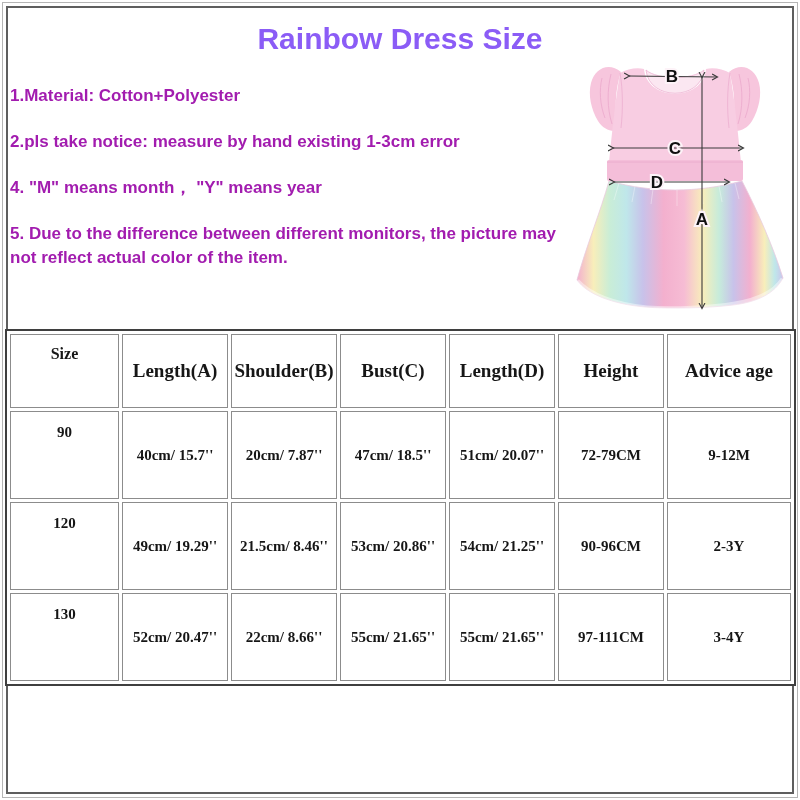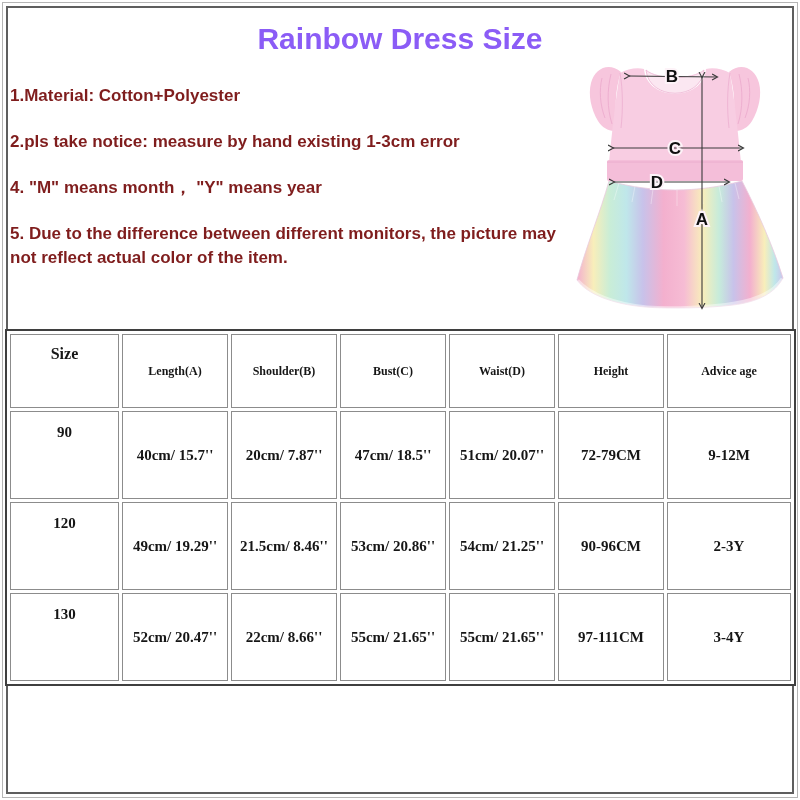--- a/index.html
+++ b/index.html
@@ -4,32 +4,32 @@
 <style>
   html,body{margin:0;padding:0;}
   body{width:800px;height:800px;background:#ffffff;font-family:"Liberation Sans",sans-serif;}
   .page{position:relative;width:800px;height:800px;background:#fff;overflow:hidden;}
   .frame-outer{position:absolute;inset:2px;border:1px solid #b5b5b5;pointer-events:none;}
   .frame-inner{position:absolute;inset:6px;border:2px solid #5e5e5e;pointer-events:none;}
 
   .title{position:absolute;top:22px;left:0;right:0;text-align:center;
          font-weight:bold;font-size:30px;line-height:34px;color:#8b5cf6;letter-spacing:0px;}
 
-  .notes{position:absolute;left:10px;top:84px;width:570px;color:#7f1d1d;}
+  .notes{position:absolute;left:10px;top:84px;width:570px;color:#a21caf;}
   .note{font-weight:bold;font-size:17px;line-height:24px;margin-bottom:22px;}
 
   .dress{position:absolute;left:557px;top:50px;width:243px;height:275px;}
 
   .size-table{position:absolute;left:5px;top:329px;width:791px;
               border-collapse:separate;border-spacing:3px;table-layout:fixed;
               border:2px solid #3f3f3f;background:#fff;
               font-family:"Liberation Serif",serif;}
   .size-table td{border:1px solid #8c8c8c;text-align:center;background:#fff;
                  font-weight:bold;color:#161616;overflow:hidden;}
-  .hrow td{height:61px;font-size:12px;vertical-align:middle;}
+  .hrow td{height:61px;font-size:19px;vertical-align:middle;}
   .drow td{height:73px;font-size:15px;vertical-align:middle;}
   .size-col{color:#cf1212;vertical-align:top !important;padding-top:12px !important;}
   .hrow td.size-col{padding-top:10px !important;font-size:16px;}
 </style>
 </head>
 <body>
 
 <div class="page">
   <div class="frame-outer"></div>
   <div class="frame-inner"></div>
@@ -120,21 +120,21 @@
         <col style="width:106px">
         <col style="width:106px">
         <col>
     </colgroup>
     <tbody>
       <tr class="hrow">
         <td class="size-col">Size</td>
         <td>Length(A)</td>
         <td>Shoulder(B)</td>
         <td>Bust(C)</td>
-        <td>Waist(D)</td>
+        <td>Length(D)</td>
         <td>Height</td>
         <td>Advice age</td>
       </tr>
       <tr class="drow">
         <td class="size-col">90</td>
         <td>40cm/ 15.7''</td>
         <td>20cm/ 7.87''</td>
         <td>47cm/ 18.5''</td>
         <td>51cm/ 20.07''</td>
         <td>72-79CM</td>

